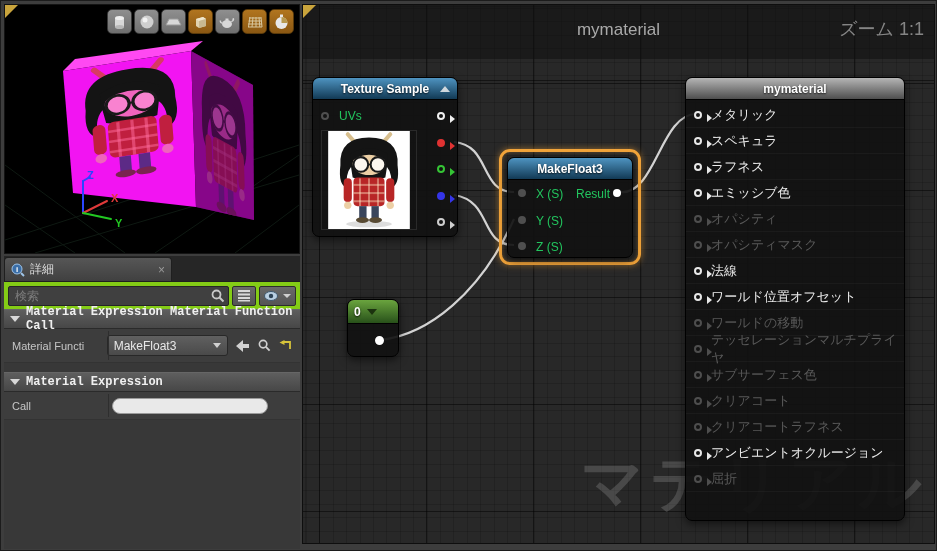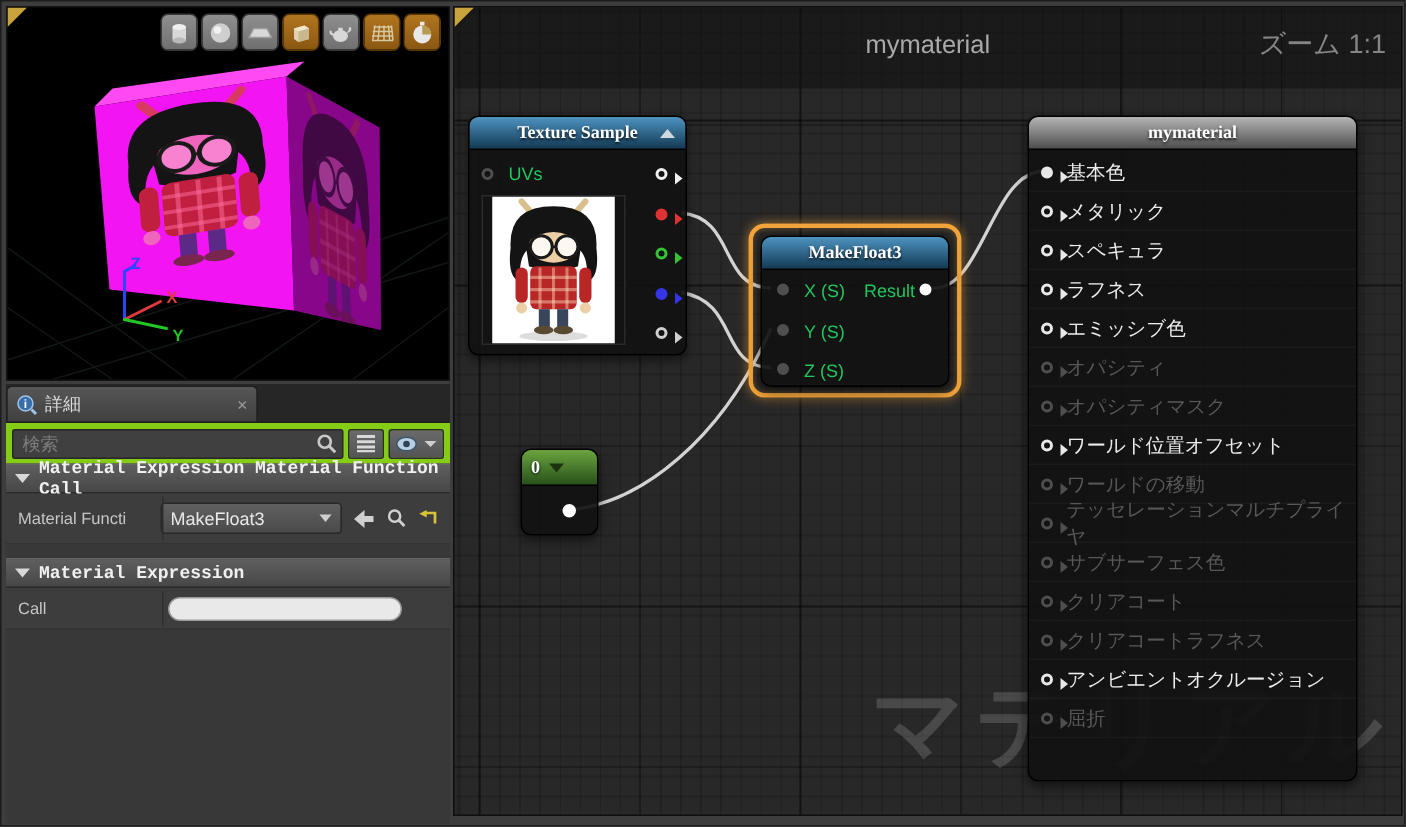--- a/index.html
+++ b/index.html
@@ -67,21 +67,21 @@
     font-size:17px; z-index:3; }
   .zoom-label { position:absolute; top:12px; right:10px; color:rgba(170,170,170,.75);
     font-size:18px; z-index:3; }
   .watermark { position:absolute; right:6px; bottom:18px; font-size:62px; font-weight:bold;
     letter-spacing:6px; color:rgba(190,190,190,.22); z-index:2; white-space:nowrap; }
   svg.wires { position:absolute; left:0; top:0; z-index:3; pointer-events:none; }
 
   .node { position:absolute; background:rgba(17,17,17,.92); border:1px solid #000; border-radius:7px;
     box-shadow:0 3px 8px rgba(0,0,0,.55); z-index:4; }
   .node-header { height:22px; border-radius:6px 6px 0 0; display:flex; align-items:center;
-    justify-content:center; position:relative; border-bottom:1px solid #000;font-family:Liberation Serif, serif; }
+    justify-content:center; position:relative; border-bottom:1px solid #000; }
   .node-title { font-size:12px; font-weight:bold; color:#fff; text-shadow:0 1px 2px rgba(0,0,0,.8); }
   .hd-blue { background:linear-gradient(#4e93c0,#123a55); }
   .hd-gray { background:linear-gradient(#b5b5b5,#4e4e4e); }
   .hd-green { background:linear-gradient(#6aa43e,#28511a); border-radius:6px 6px 0 0; }
   .collapse-tri { position:absolute; right:7px; top:8px; width:0; height:0;
     border-left:5px solid transparent; border-right:5px solid transparent; border-bottom:6px solid #cfd8dd; }
 
   .pc { display:inline-block; width:8px; height:8px; border:2px solid var(--pcol,#e8e8e8);
     border-radius:50%; position:relative; background:transparent; }
   .pc.filled { background:var(--pcol,#e8e8e8); }
@@ -386,24 +386,20 @@
       </div>
       <span class="pc filled noarrow abs" style="--pcol:#ffffff;left:27px;top:36px;width:9px;height:9px"></span>
     </div>
 
     <div class="node" style="left:382px;top:72px;width:220px;height:444px">
       <div class="node-header hd-gray">
         <span class="node-title">mymaterial</span>
       </div>
       <div class="mpins">
           <div class="mpin">
-            <span class="pc filled"></span>
-            <span class="lbl">基本色</span>
-          </div>
-          <div class="mpin">
             <span class="pc"></span>
             <span class="lbl">メタリック</span>
           </div>
           <div class="mpin">
             <span class="pc"></span>
             <span class="lbl">スペキュラ</span>
           </div>
           <div class="mpin">
             <span class="pc"></span>
             <span class="lbl">ラフネス</span>
@@ -412,20 +408,24 @@
             <span class="pc"></span>
             <span class="lbl">エミッシブ色</span>
           </div>
           <div class="mpin disabled">
             <span class="pc"></span>
             <span class="lbl">オパシティ</span>
           </div>
           <div class="mpin disabled">
             <span class="pc"></span>
             <span class="lbl">オパシティマスク</span>
+          </div>
+          <div class="mpin">
+            <span class="pc"></span>
+            <span class="lbl">法線</span>
           </div>
           <div class="mpin">
             <span class="pc"></span>
             <span class="lbl">ワールド位置オフセット</span>
           </div>
           <div class="mpin disabled">
             <span class="pc"></span>
             <span class="lbl">ワールドの移動</span>
           </div>
           <div class="mpin disabled">

